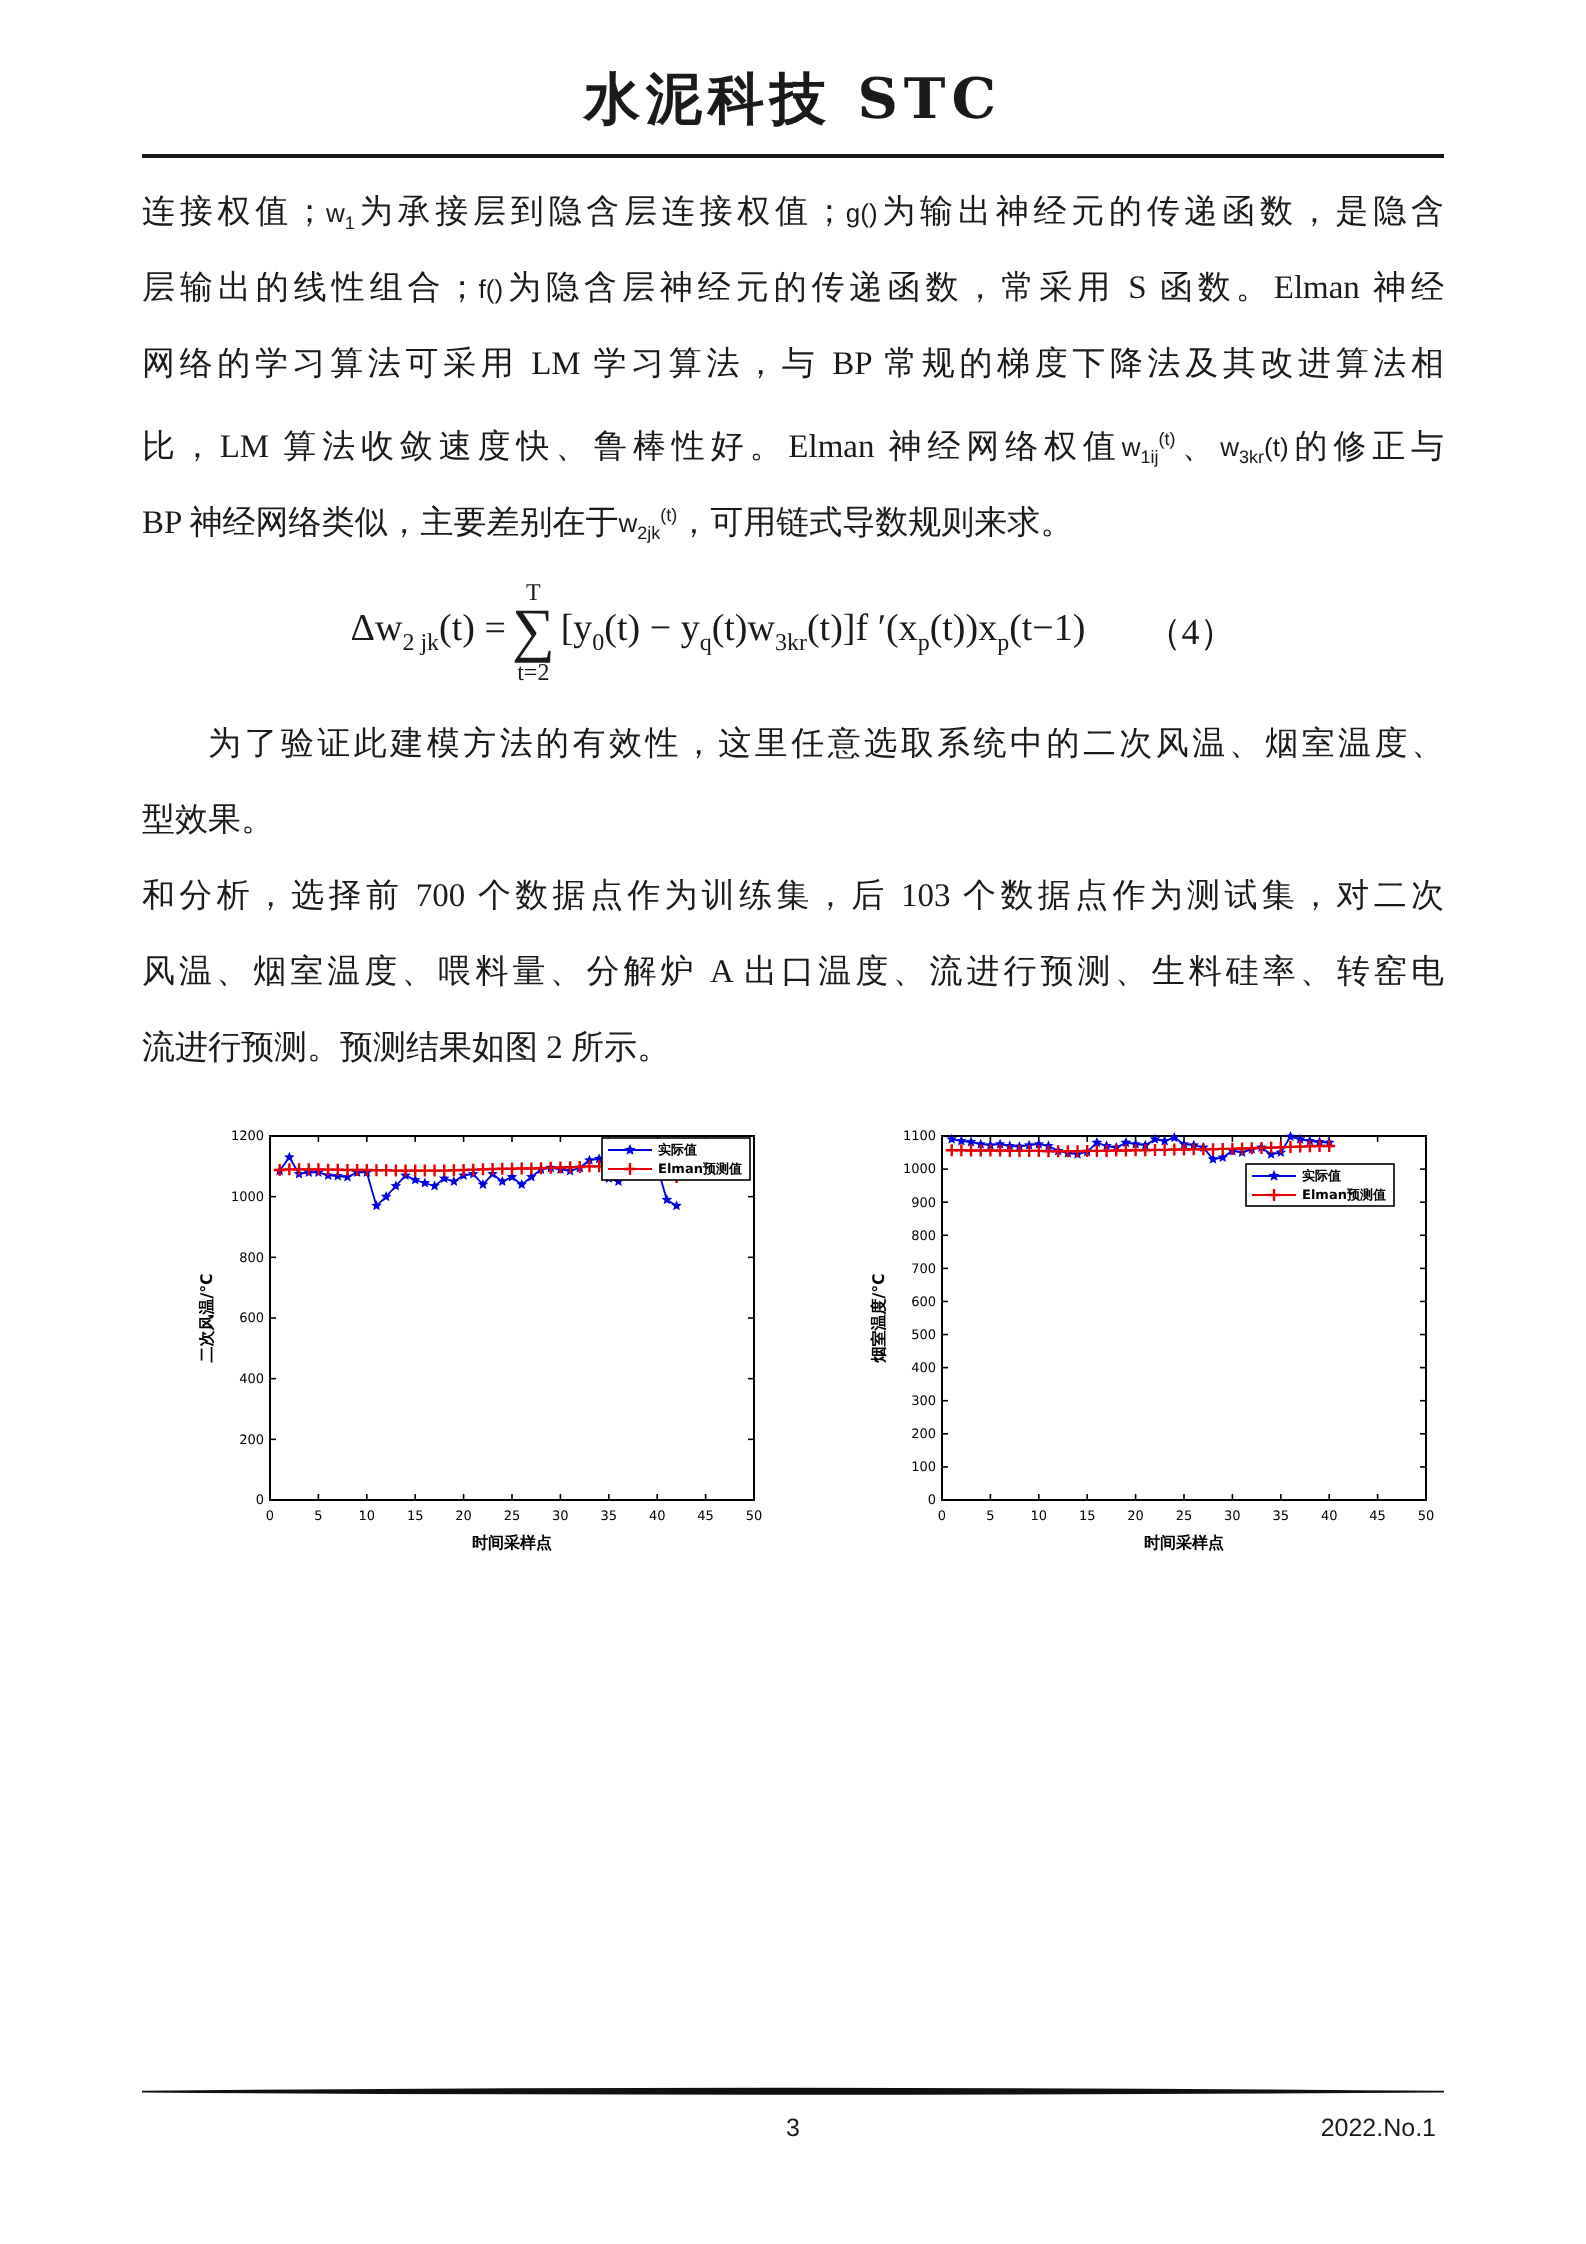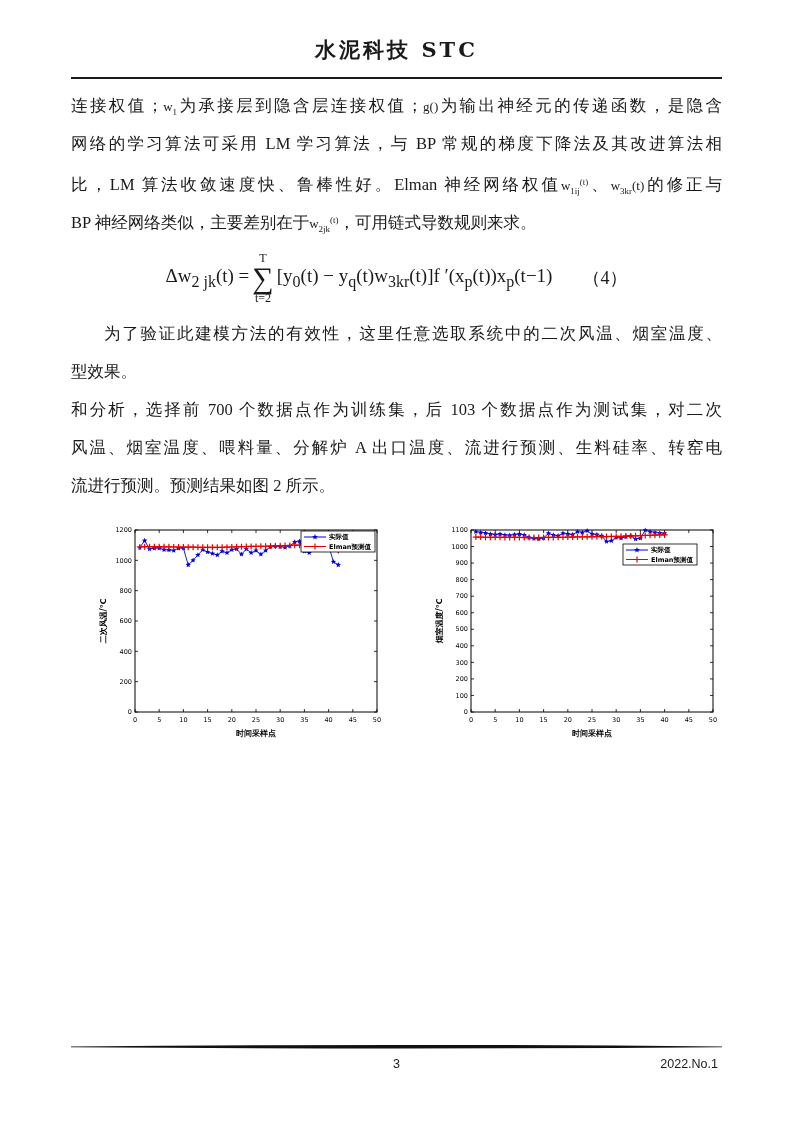--- a/index.html
+++ b/index.html
@@ -3,39 +3,39 @@
 <meta charset="utf-8">
 <style>
   html,body{margin:0;padding:0;background:#888;}
   .page{
     position:relative; width:793px; height:1122px; margin:0 auto;
     background:#ffffff; overflow:hidden;
     font-family:"Liberation Serif","DejaVu Serif",serif; color:#1a1a1a;
   }
   .content{position:absolute; left:71px; top:36px; width:651px;}
   .doc-title{
-    text-align:center; font-size:21px; font-weight:bold; letter-spacing:3px;
+    text-align:center; font-size:28px; font-weight:bold; letter-spacing:3px;
     line-height:28px; font-family:"DejaVu Serif","Liberation Serif",serif;
   }
   .header-rule{height:2px; background:#1a1a1a; margin-top:13px;}
   .body-text{margin-top:8px; font-size:16.5px;}
   .line{
     height:38px; line-height:38px; white-space:nowrap;
     text-align:justify; text-align-last:justify;
   }
   .line.end{text-align-last:left;}
   .line.indent{text-indent:2em;}
-  .m{font-size:13px; font-family:Liberation Serif, serif;}
+  .m{font-size:13px; font-family:Liberation Sans, sans-serif;}
   .m sub{font-size:9px;}
   .m sup{font-size:9px;}
   .formula-row{
     display:flex; align-items:center; justify-content:center;
     height:70px; margin:4px 0 2px 0; font-size:19px;
   }
-  .formula-row sub{font-size:16px;}
+  .formula-row sub{font-size:12px;}
   .sigma-stack{
     display:flex; flex-direction:column; align-items:center;
     margin:0 3px; line-height:1;
   }
   .sigma-stack .limit{font-size:12px; line-height:12px;}
   .sigma-stack .sigma{font-size:30px; line-height:28px;}
   .eq-number{margin-left:30px; font-size:18px;}
   .charts-row{display:flex; margin-top:17px; padding-left:24px; gap:44px;}
   .chart-box{width:292px; height:224px;}
   .footer{position:absolute; left:71px; width:651px; top:1036px;}
@@ -50,20 +50,21 @@
 <div class="page">
   <div class="content">
 
     <div class="doc-title">水泥科技 STC</div>
     <div class="header-rule"></div>
 
     <div class="body-text">
 
       <div>
         <div class="line">连接权值；<span class="m">w<sub>1</sub></span>为承接层到隐含层连接权值；<span class="m">g()</span>为输出神经元的传递函数，是隐含</div>
+        <div class="line">层输出的线性组合；<span class="m">f()</span>为隐含层神经元的传递函数，常采用 S 函数。Elman 神经</div>
         <div class="line">网络的学习算法可采用 LM 学习算法，与 BP 常规的梯度下降法及其改进算法相</div>
         <div class="line">比，LM 算法收敛速度快、鲁棒性好。Elman 神经网络权值<span class="m">w<sub>1ij</sub><sup>(t)</sup></span>、<span class="m">w<sub>3kr</sub>(t)</span>的修正与</div>
         <div class="line end">BP 神经网络类似，主要差别在于<span class="m">w<sub>2jk</sub><sup>(t)</sup></span>，可用链式导数规则来求。</div>
       </div>
 
       <div class="formula-row">
         <span>Δw<sub>2 jk</sub>(t) = </span>
         <span class="sigma-stack">
           <span class="limit">T</span>
           <span class="sigma">∑</span>

